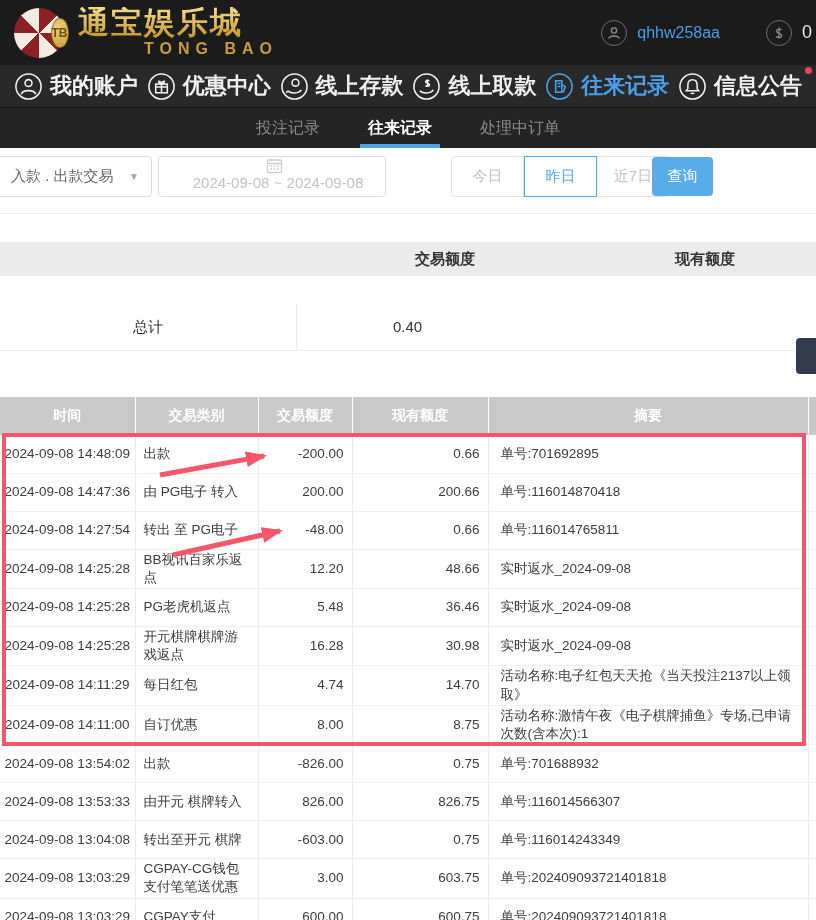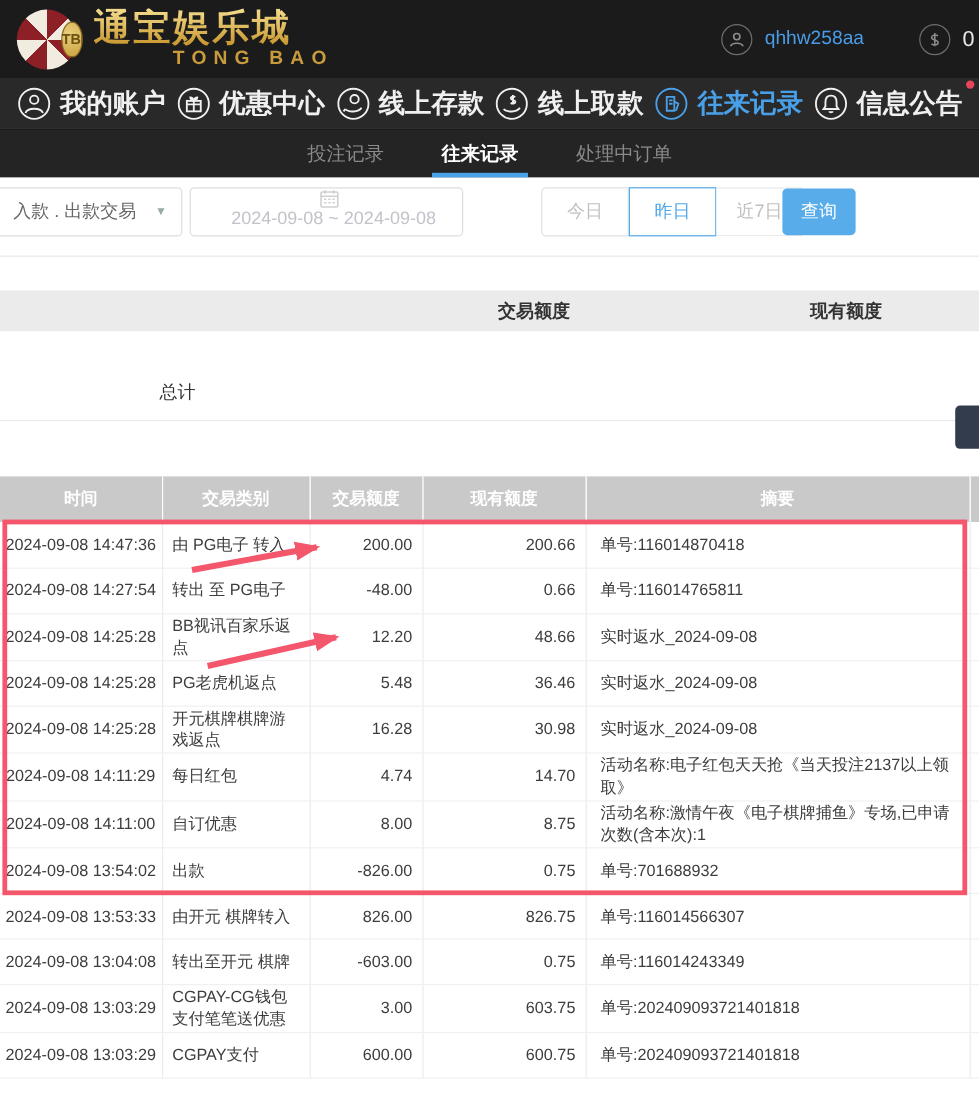--- a/index.html
+++ b/index.html
@@ -212,20 +212,21 @@
   </div>
 
   <div class="summary">
     <div class="sum-head">
       <div class="sum-c1"></div>
       <div class="sum-c2">交易额度</div>
       <div class="sum-c3">现有额度</div>
     </div>
     <div class="sum-row">
       <div class="sum-c1">总计</div>
+      <div class="sum-c3">0.40</div>
     </div>
   </div>
 
   <div class="side-tab"></div>
 
   <table class="txn-table">
     <colgroup>
       <col class="w-time">
         <col class="w-type">
         <col class="w-amt">
@@ -238,20 +239,28 @@
         <th>时间</th>
         <th>交易类别</th>
         <th>交易额度</th>
         <th>现有额度</th>
         <th>摘要</th>
         <th></th>
       </tr>
     </thead>
     <tbody>
         <tr>
+          <td class="c-time">2024-09-08 14:48:09</td>
+          <td class="c-type">出款</td>
+          <td class="c-amount">-200.00</td>
+          <td class="c-balance">0.66</td>
+          <td class="c-summary">单号:701692895</td>
+          <td></td>
+        </tr>
+        <tr>
           <td class="c-time">2024-09-08 14:47:36</td>
           <td class="c-type">由 PG电子 转入</td>
           <td class="c-amount">200.00</td>
           <td class="c-balance">200.66</td>
           <td class="c-summary">单号:116014870418</td>
           <td></td>
         </tr>
         <tr>
           <td class="c-time">2024-09-08 14:27:54</td>
           <td class="c-type">转出 至 PG电子</td>

